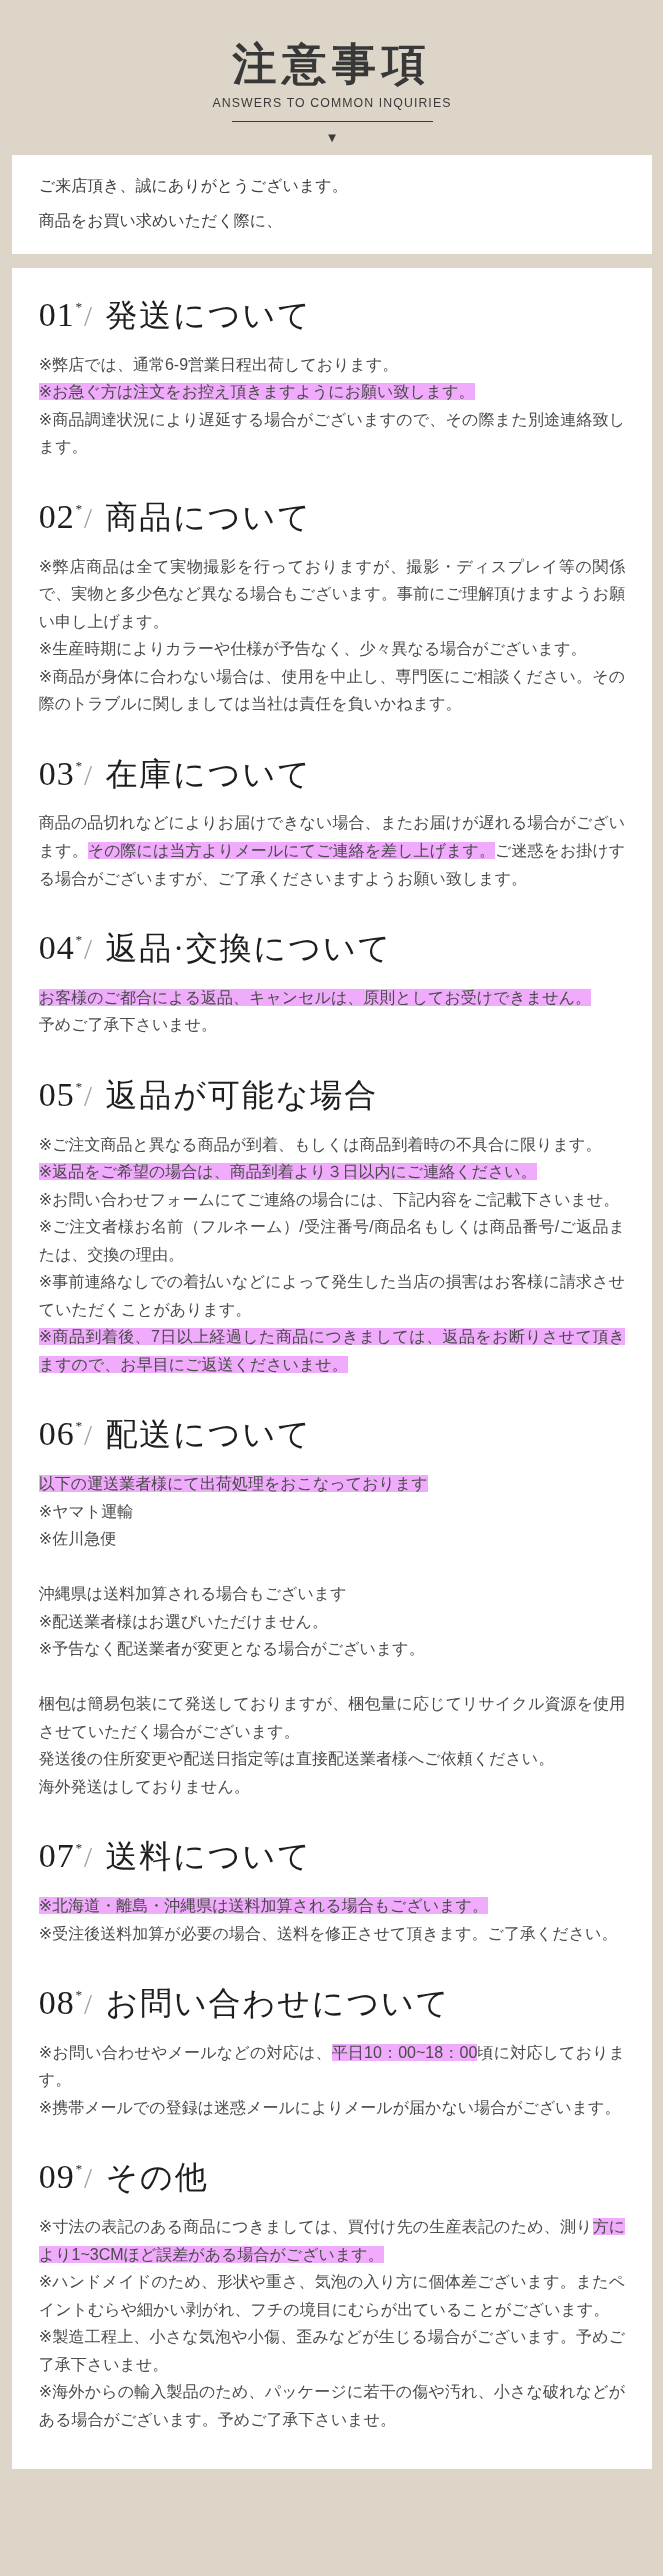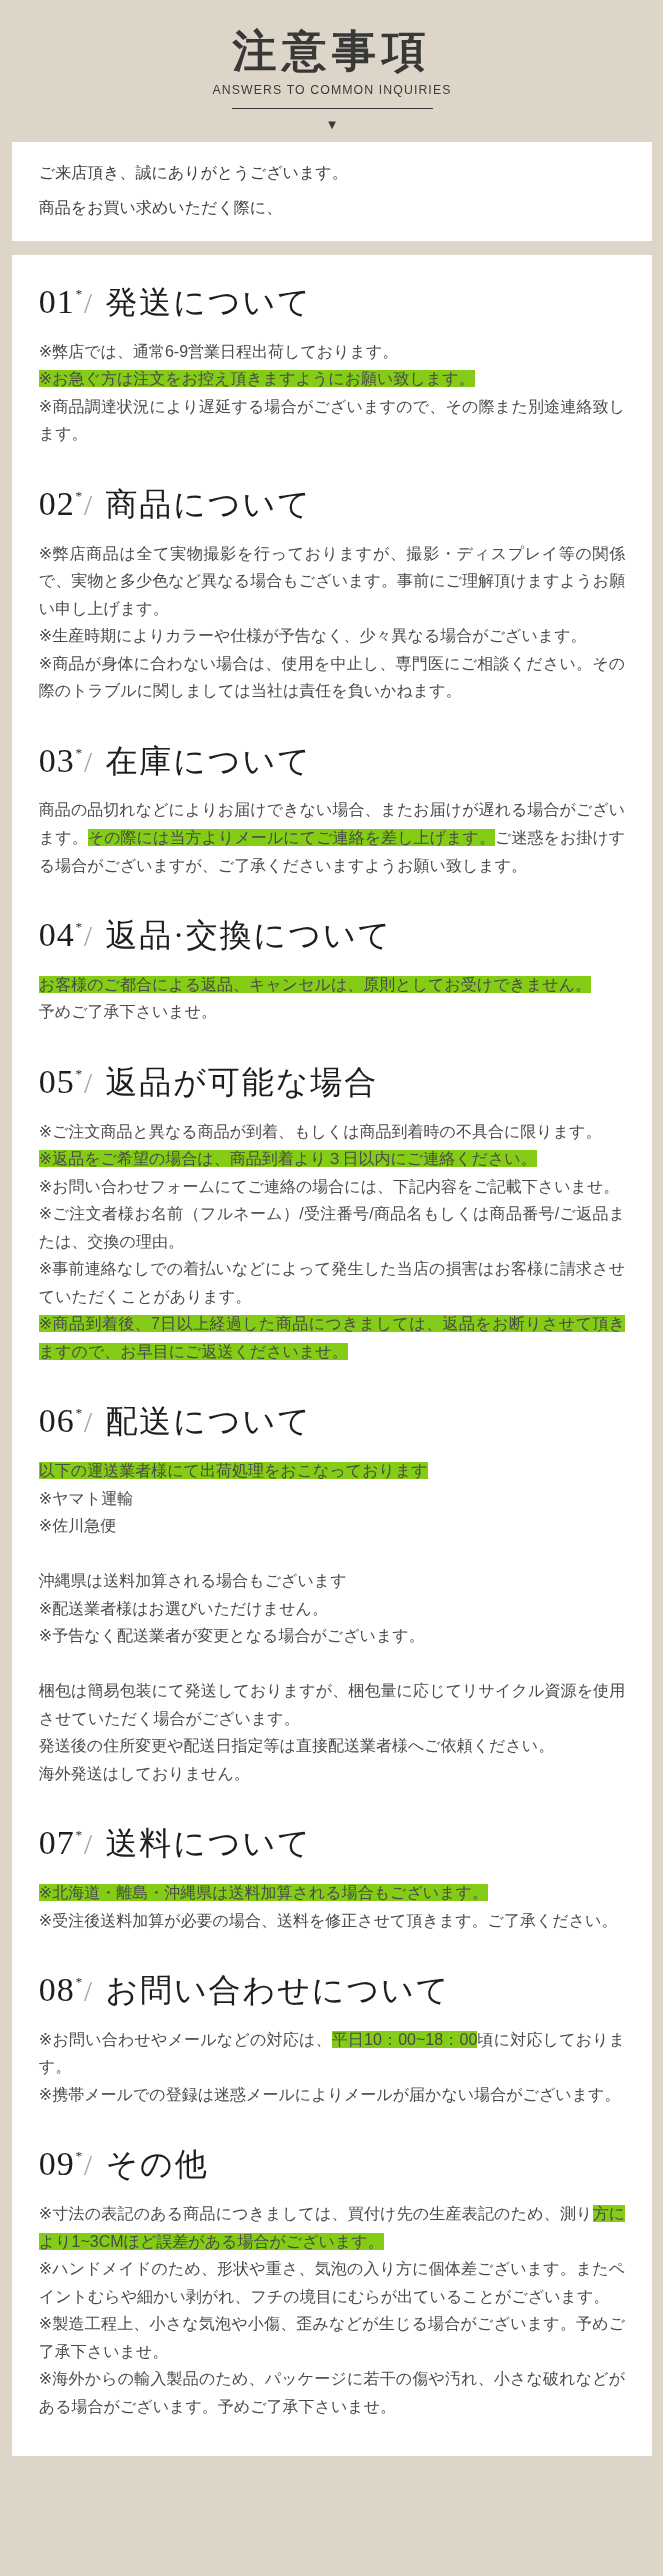--- a/index.html
+++ b/index.html
@@ -5,21 +5,21 @@
   html,body{margin:0;padding:0;}
   body{
     width:664px;
     background:#ddd6c8;
     font-family:"Liberation Sans","DejaVu Sans",sans-serif;
     -webkit-font-smoothing:antialiased;
   }
   .page{width:664px;}
 
   
-  .header{ text-align:center; padding-top:26px; }
+  .header{ text-align:center; padding-top:39px; }
   .header-title{
     margin:0;
     font-size:44px;
     font-weight:bold;
     color:#383838;
     letter-spacing:5.7px;
     line-height:1.15;
     font-family:"Liberation Sans","DejaVu Sans",sans-serif;
   }
   .header-sub{
@@ -75,21 +75,21 @@
     font-size:29px;
     margin-right:11.4px;
   }
   .para{
     margin:0;
     font-size:16px;
     line-height:1.72;
     color:#4a4a4a;
     text-align:justify;
   }
-  .hl{ background:#84cc16; }
+  .hl{ background:#f0abfc; }
   .para-gap{ height:27.5px; }
 </style>
 </head>
 <body>
 
 <div class="page">
 
   <div class="header">
     <h1 class="header-title">注意事項</h1>
     <div class="header-sub">ANSWERS TO COMMON INQUIRIES</div>

